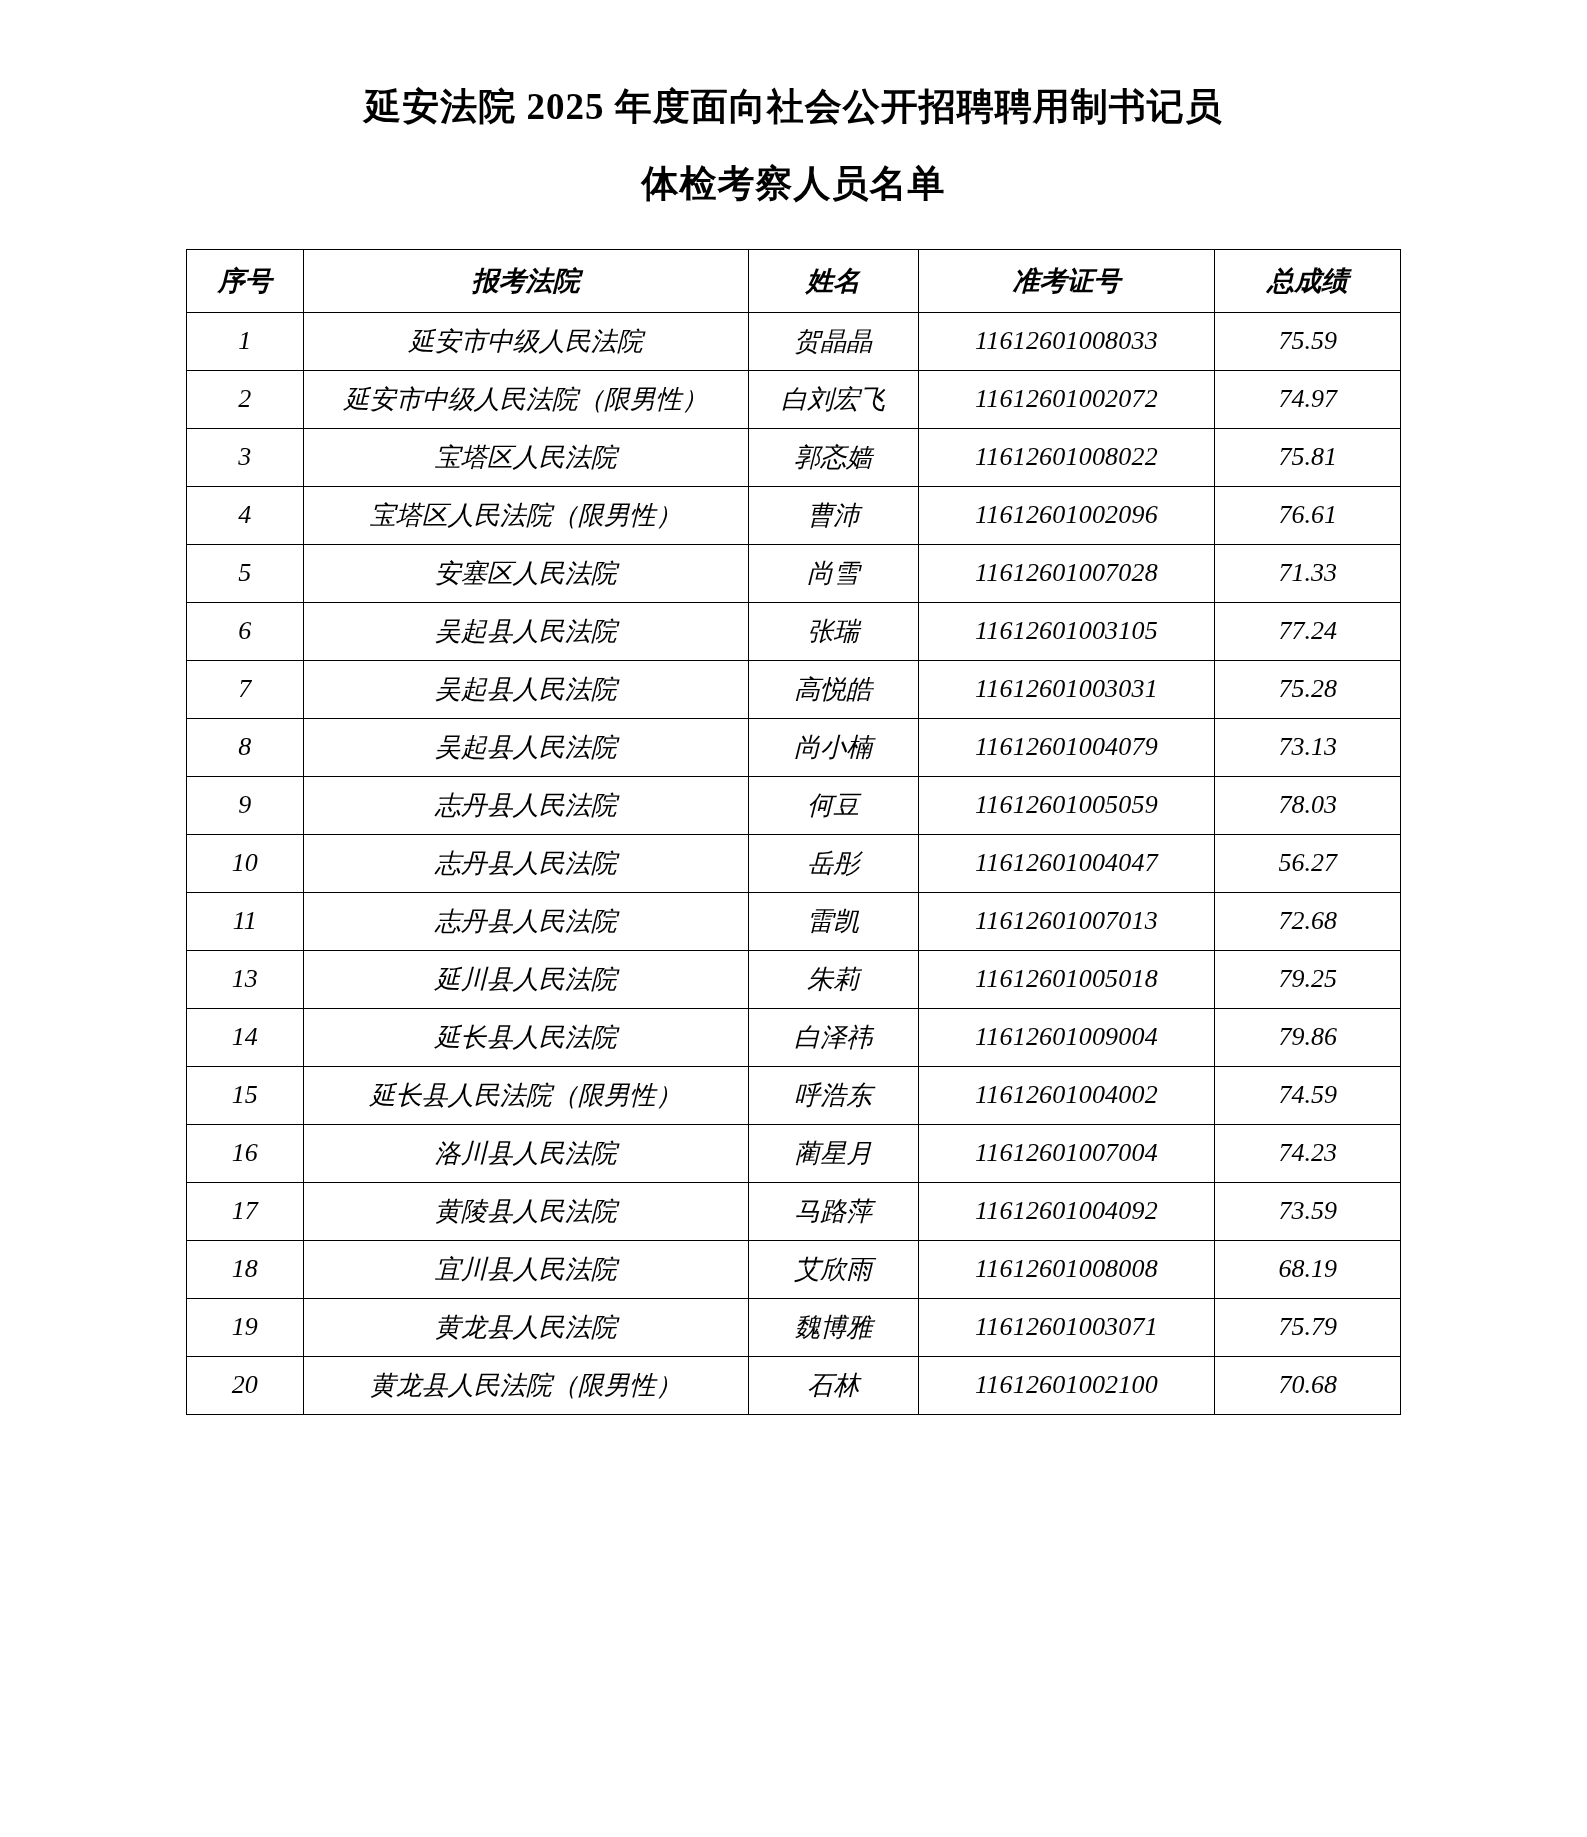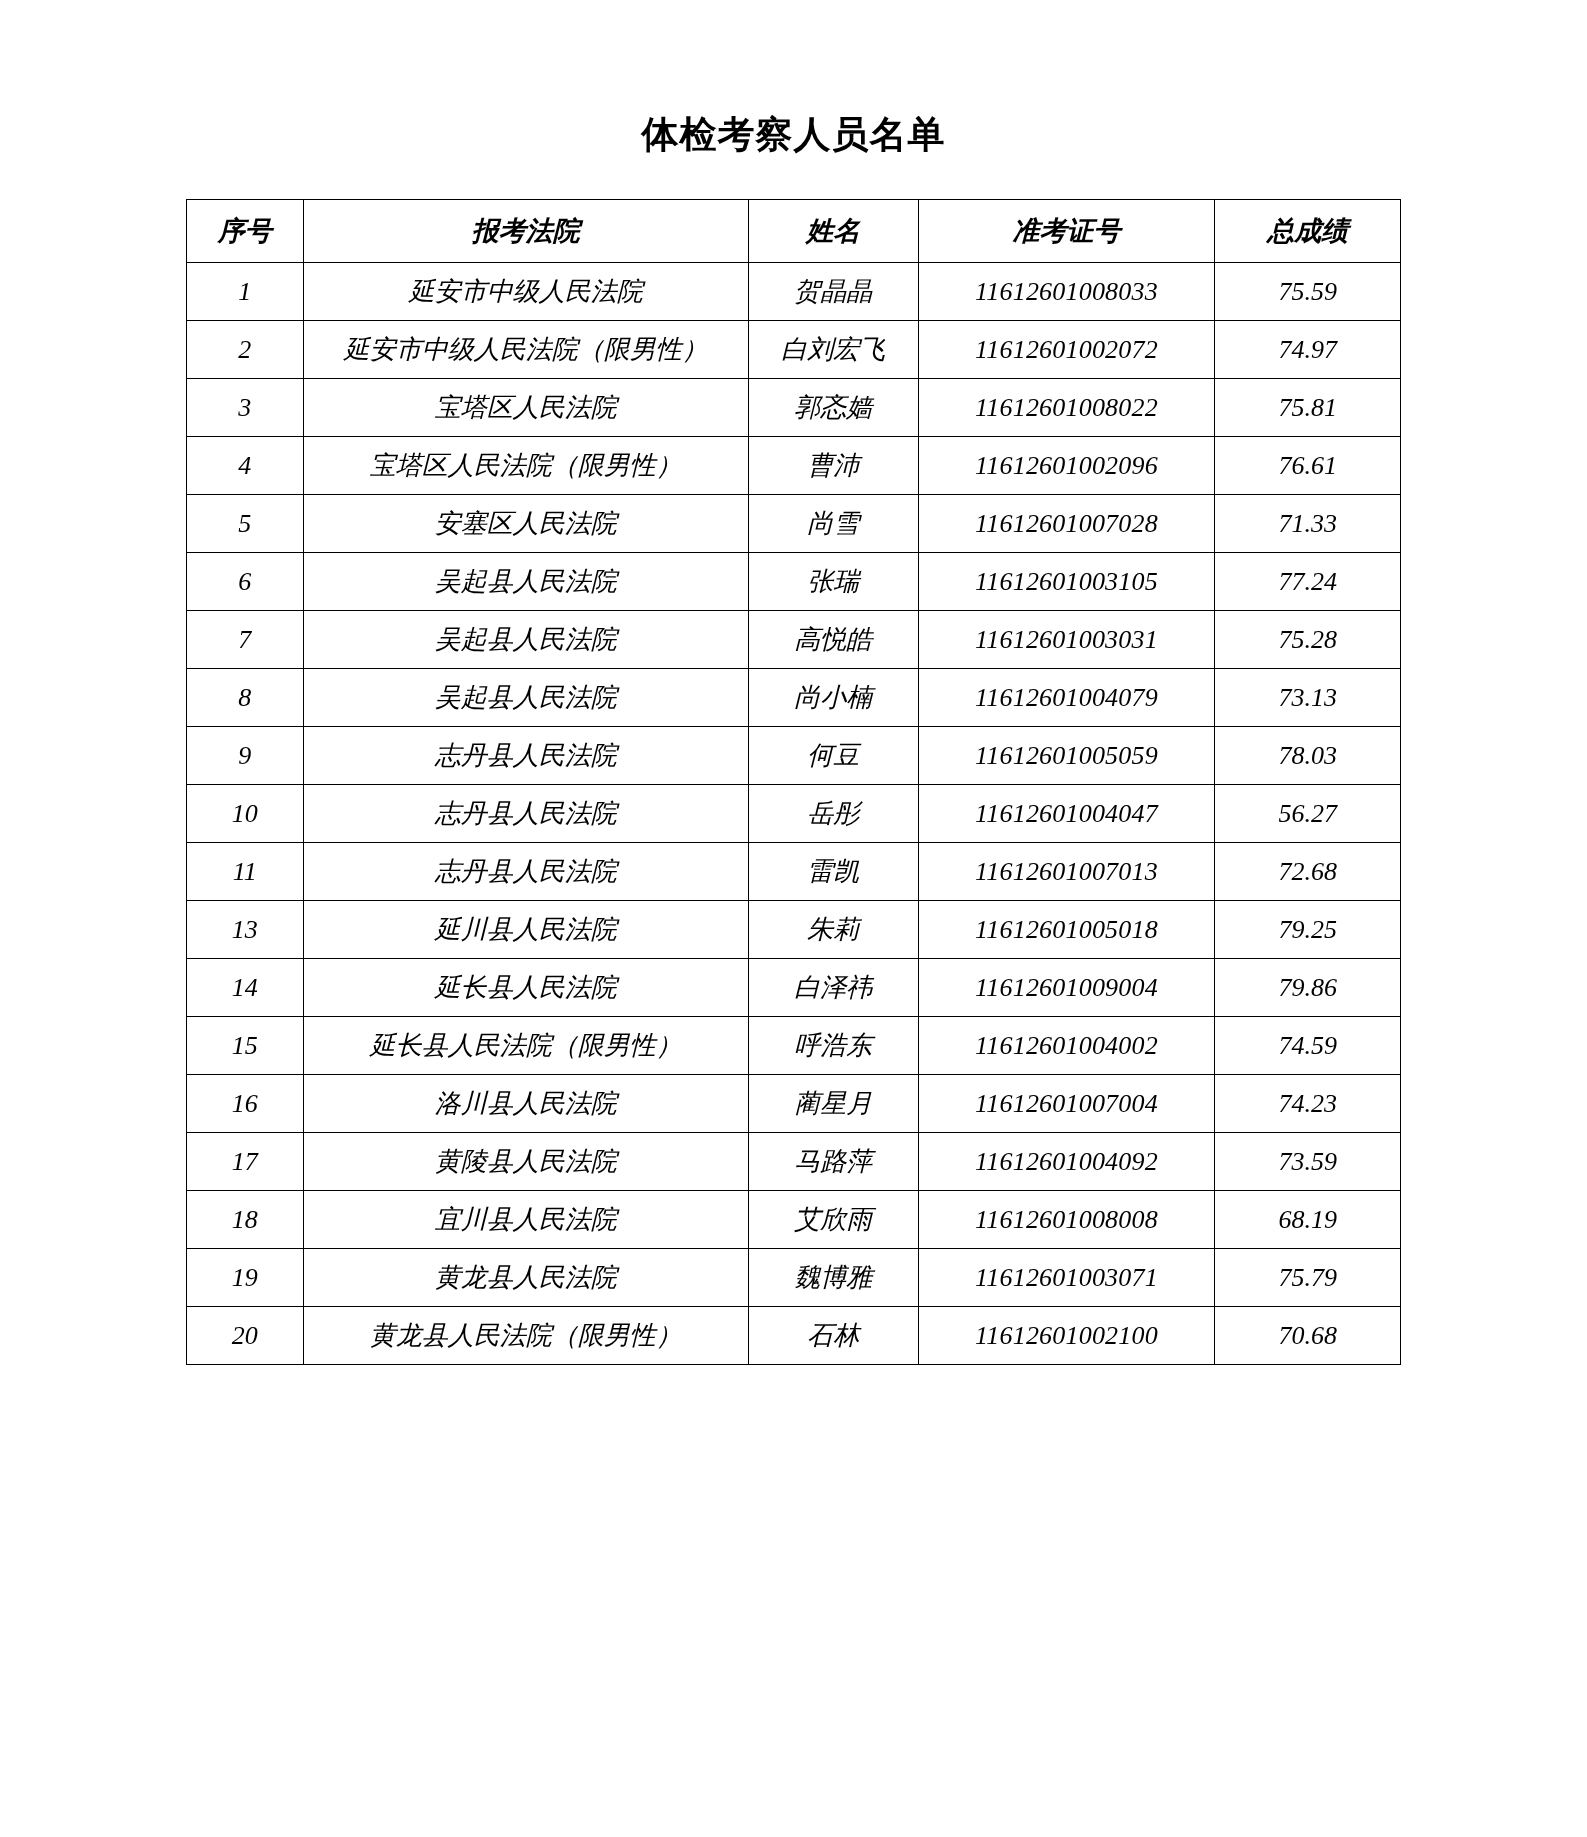--- a/index.html
+++ b/index.html
@@ -26,21 +26,21 @@
     letter-spacing: 1px;
     line-height: 1.55;
     margin: 0 auto;
     width: 1240px;
   }
   .doc-title .line {
     display: block;
     margin-bottom: 8px;
   }
   .doc-title .line2 {
-    margin-top: 28px;
+    margin-top: 20px;
   }
   .table-wrap {
     margin: 36px auto 0 auto;
     width: 1215px;
     font-style: italic;
   }
   table.roster {
     border-collapse: collapse;
     width: 100%;
     table-layout: fixed;
@@ -68,20 +68,21 @@
   col.c-score { width: 175px; }
   td.idx, td.score { font-family: "Liberation Serif", serif; }
   td.ticket { letter-spacing: 0.2px; }
 </style>
 </head>
 <body>
 
 <div class="page">
 
   <div class="doc-title">
+    <span class="line line1">延安法院 2025 年度面向社会公开招聘聘用制书记员</span>
     <span class="line line2">体检考察人员名单</span>
   </div>
 
   <div class="table-wrap">
     <table class="roster">
       <colgroup>
         <col class="c-idx">
         <col class="c-court">
         <col class="c-name">
         <col class="c-ticket">

